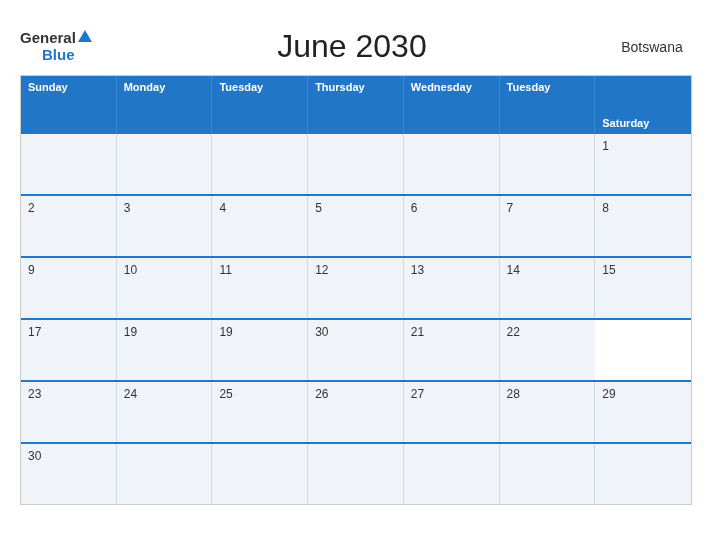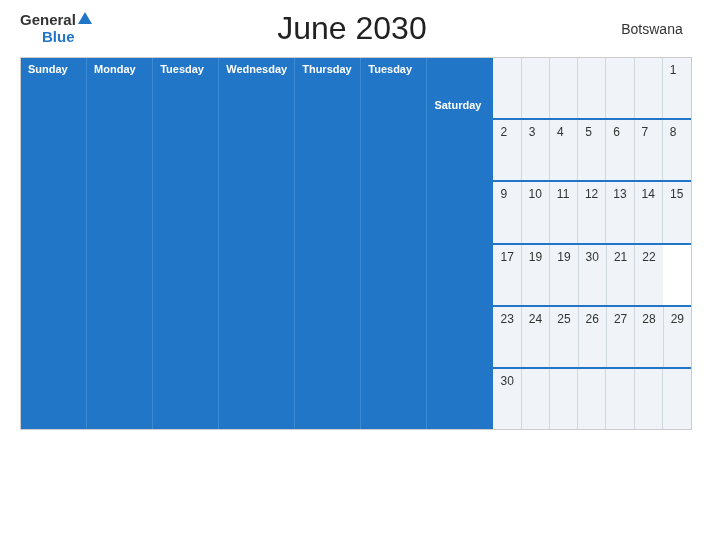--- a/index.html
+++ b/index.html
@@ -7,21 +7,21 @@
       background: #fff;
       font-family: Arial, Helvetica, sans-serif;
       width: 712px;
       height: 550px;
       overflow: hidden;
     }
     .page {
       width: 712px;
       height: 444px;
       background: #fff;
-      padding: 10px 20px 14px 20px;
+      padding: 28px 20px 14px 20px;
       display: flex;
       flex-direction: column;
     }
     
     .header {
       display: flex;
       align-items: center;
       justify-content: space-between;
       margin-bottom: 10px;
     }
@@ -69,21 +69,21 @@
       font-size: 14px;
       color: #333;
       text-align: center;
       min-width: 80px;
     }
     
     .calendar {
       flex: 1;
       border: 1px solid #ccc;
       display: flex;
-      flex-direction: row;
+      flex-direction: column;
     }
     .cal-header {
       display: grid;
       grid-template-columns: repeat(7, 1fr);
       background: #2176c7;
     }
     .cal-header-cell {
       color: #fff;
       font-size: 11px;
       font-weight: bold;
@@ -146,22 +146,22 @@
     </div>
     <div class="month-title">June 2030</div>
     <div class="country">Botswana</div>
   </div>
 
   <div class="calendar">
     <div class="cal-header">
     <div class="cal-header-cell">Sunday</div>
         <div class="cal-header-cell">Monday</div>
         <div class="cal-header-cell">Tuesday</div>
+        <div class="cal-header-cell">Thursday</div>
         <div class="cal-header-cell">Wednesday</div>
-        <div class="cal-header-cell">Thursday</div>
         <div class="cal-header-cell">Tuesday</div>
         <div class="cal-header-cell">Saturday</div>
       </div>
     <div class="cal-body">
     <div class="cal-week">
           <div class="cal-cell empty"></div>
           <div class="cal-cell empty"></div>
           <div class="cal-cell empty"></div>
           <div class="cal-cell empty"></div>
           <div class="cal-cell empty"></div>

